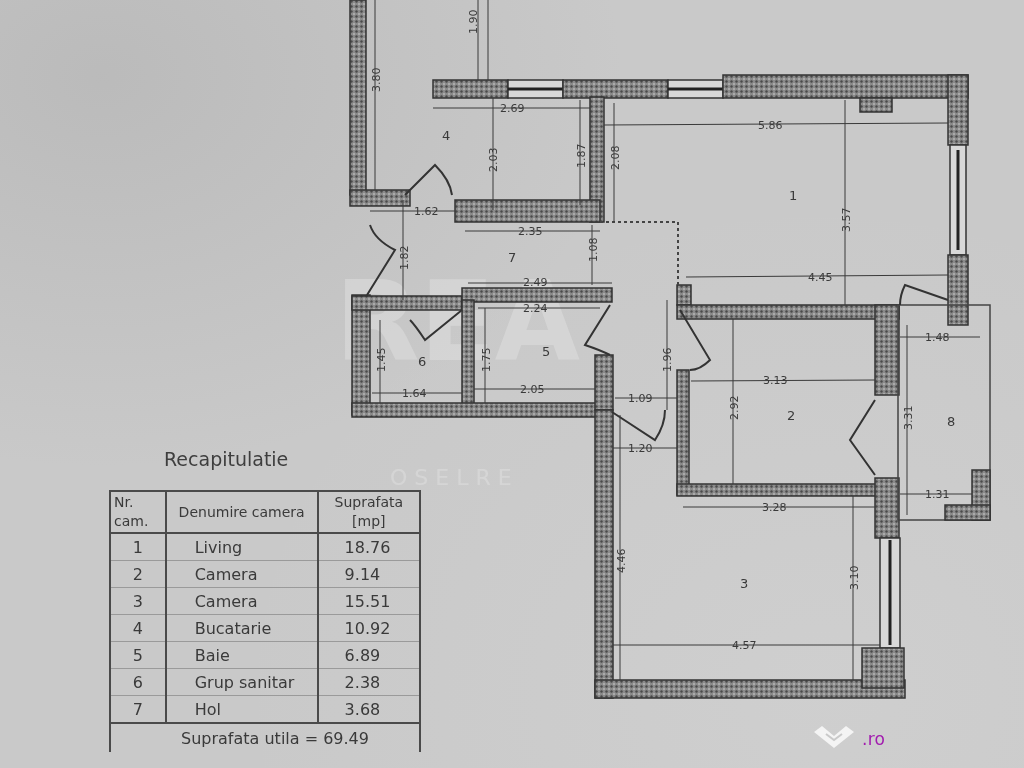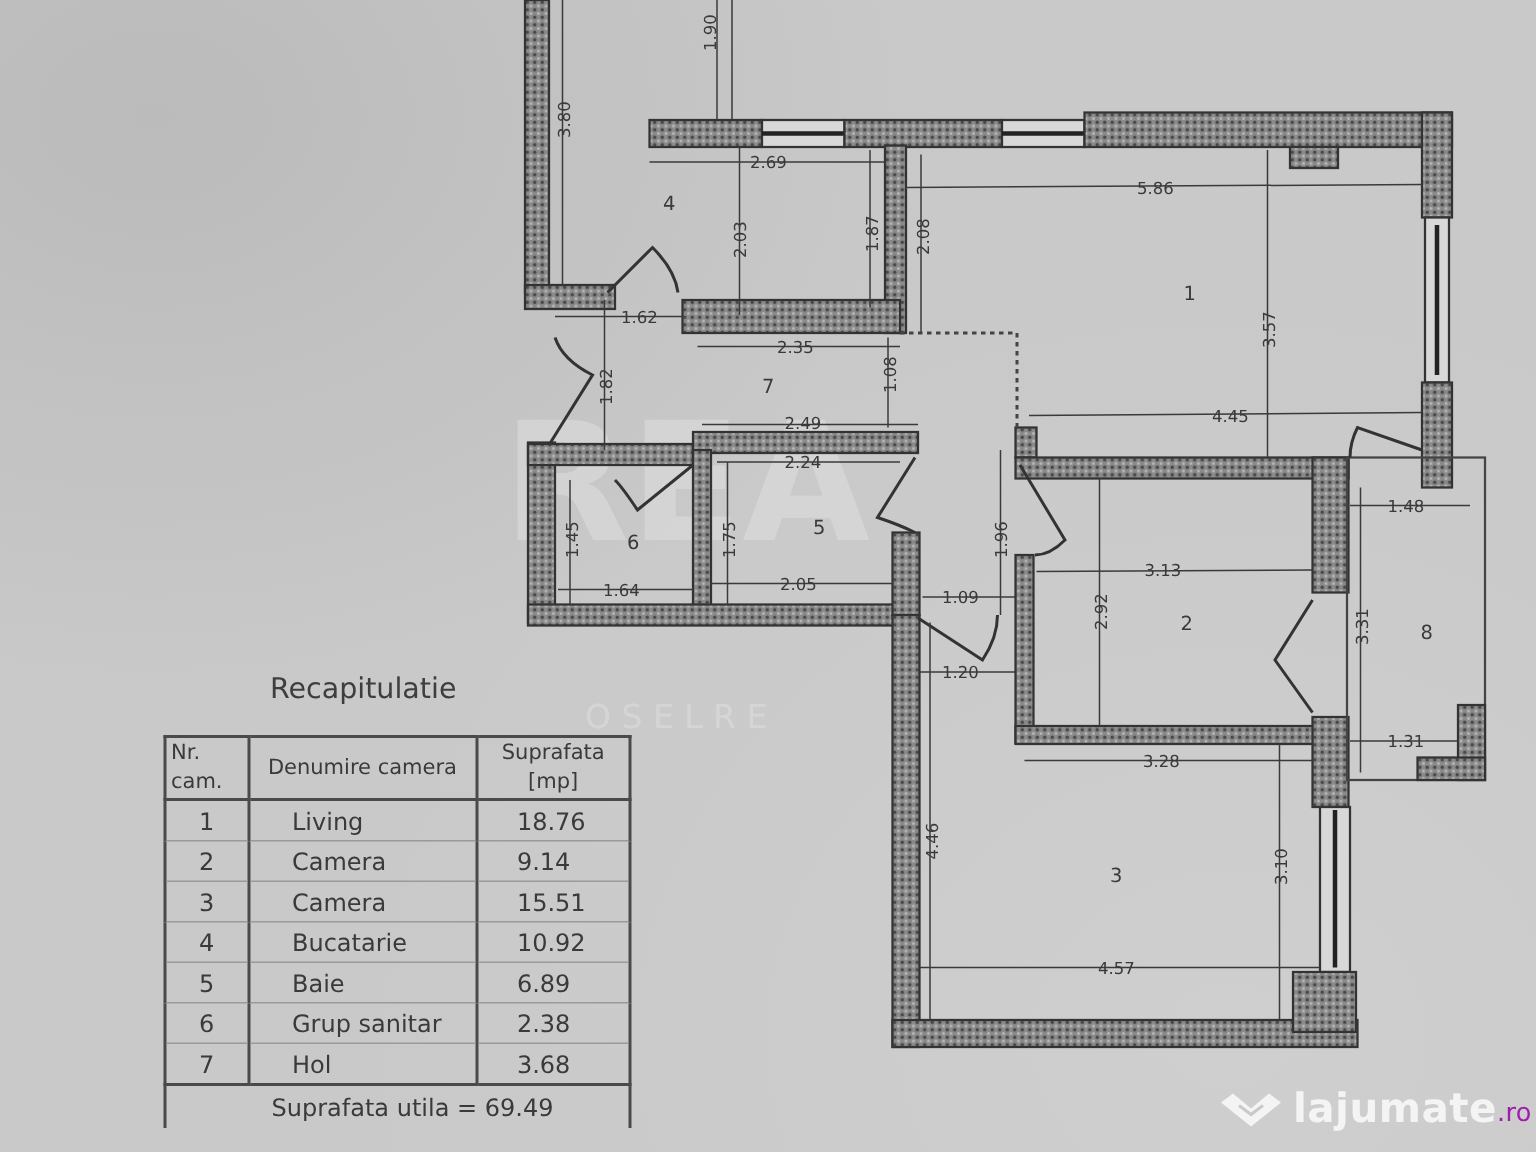--- a/index.html
+++ b/index.html
@@ -11,21 +11,21 @@
       radial-gradient(ellipse at 80% 90%, rgba(220,220,220,0.3), rgba(0,0,0,0) 50%);
     font-family: "DejaVu Sans", sans-serif;
     color:#3a3a3a;
   }
   #plan { position:absolute; left:0; top:0; }
   .dim { font-family:"DejaVu Sans", sans-serif; font-size:11px; fill:#3a3a3a; }
   .roomnum { font-family:"DejaVu Sans", sans-serif; font-size:13px; fill:#3a3a3a; }
   .watermark { font-family:"DejaVu Sans", sans-serif; fill:#e4e4e4; opacity:0.45; }
 
   .recap-title {
-    position:absolute; left:180px; top:448px; font-size:19px; color:#3e3e3e;
+    position:absolute; left:164px; top:448px; font-size:19px; color:#3e3e3e;
   }
   table.recap {
     position:absolute; left:109px; top:490px; width:312px;
     border-collapse:collapse; font-size:16px; color:#3a3a3a;
   }
   table.recap th { font-weight:normal; font-size:14px; line-height:19px; border:2px solid #4a4a4a; padding:1px 3px; }
   table.recap th.c1 { width:48px; text-align:left; }
   table.recap th.c2 { width:145px; }
   table.recap th.c3 { width:95px; }
   table.recap td { border-left:2px solid #4a4a4a; border-right:2px solid #4a4a4a; border-bottom:1px solid #9a9a9a; height:26px; padding:0 4px; }
@@ -250,15 +250,14 @@
       <td class="total" colspan="3">Suprafata utila = 69.49</td>
     </tr>
   </tbody>
 </table>
 
 <div class="logo">
   <svg width="44" height="26" viewBox="0 0 44 26">
     <path d="M2 8 L10 2 L22 12 L34 2 L42 8 L22 24 Z" fill="#f4f4f4"></path>
     <path d="M14 10 L22 16 L30 10" fill="none" stroke="#c9c9c9" stroke-width="2"></path>
   </svg>
-  <span>lajumate</span>
   <span class="tld">.ro</span>
 </div>
 
 </body></html>

